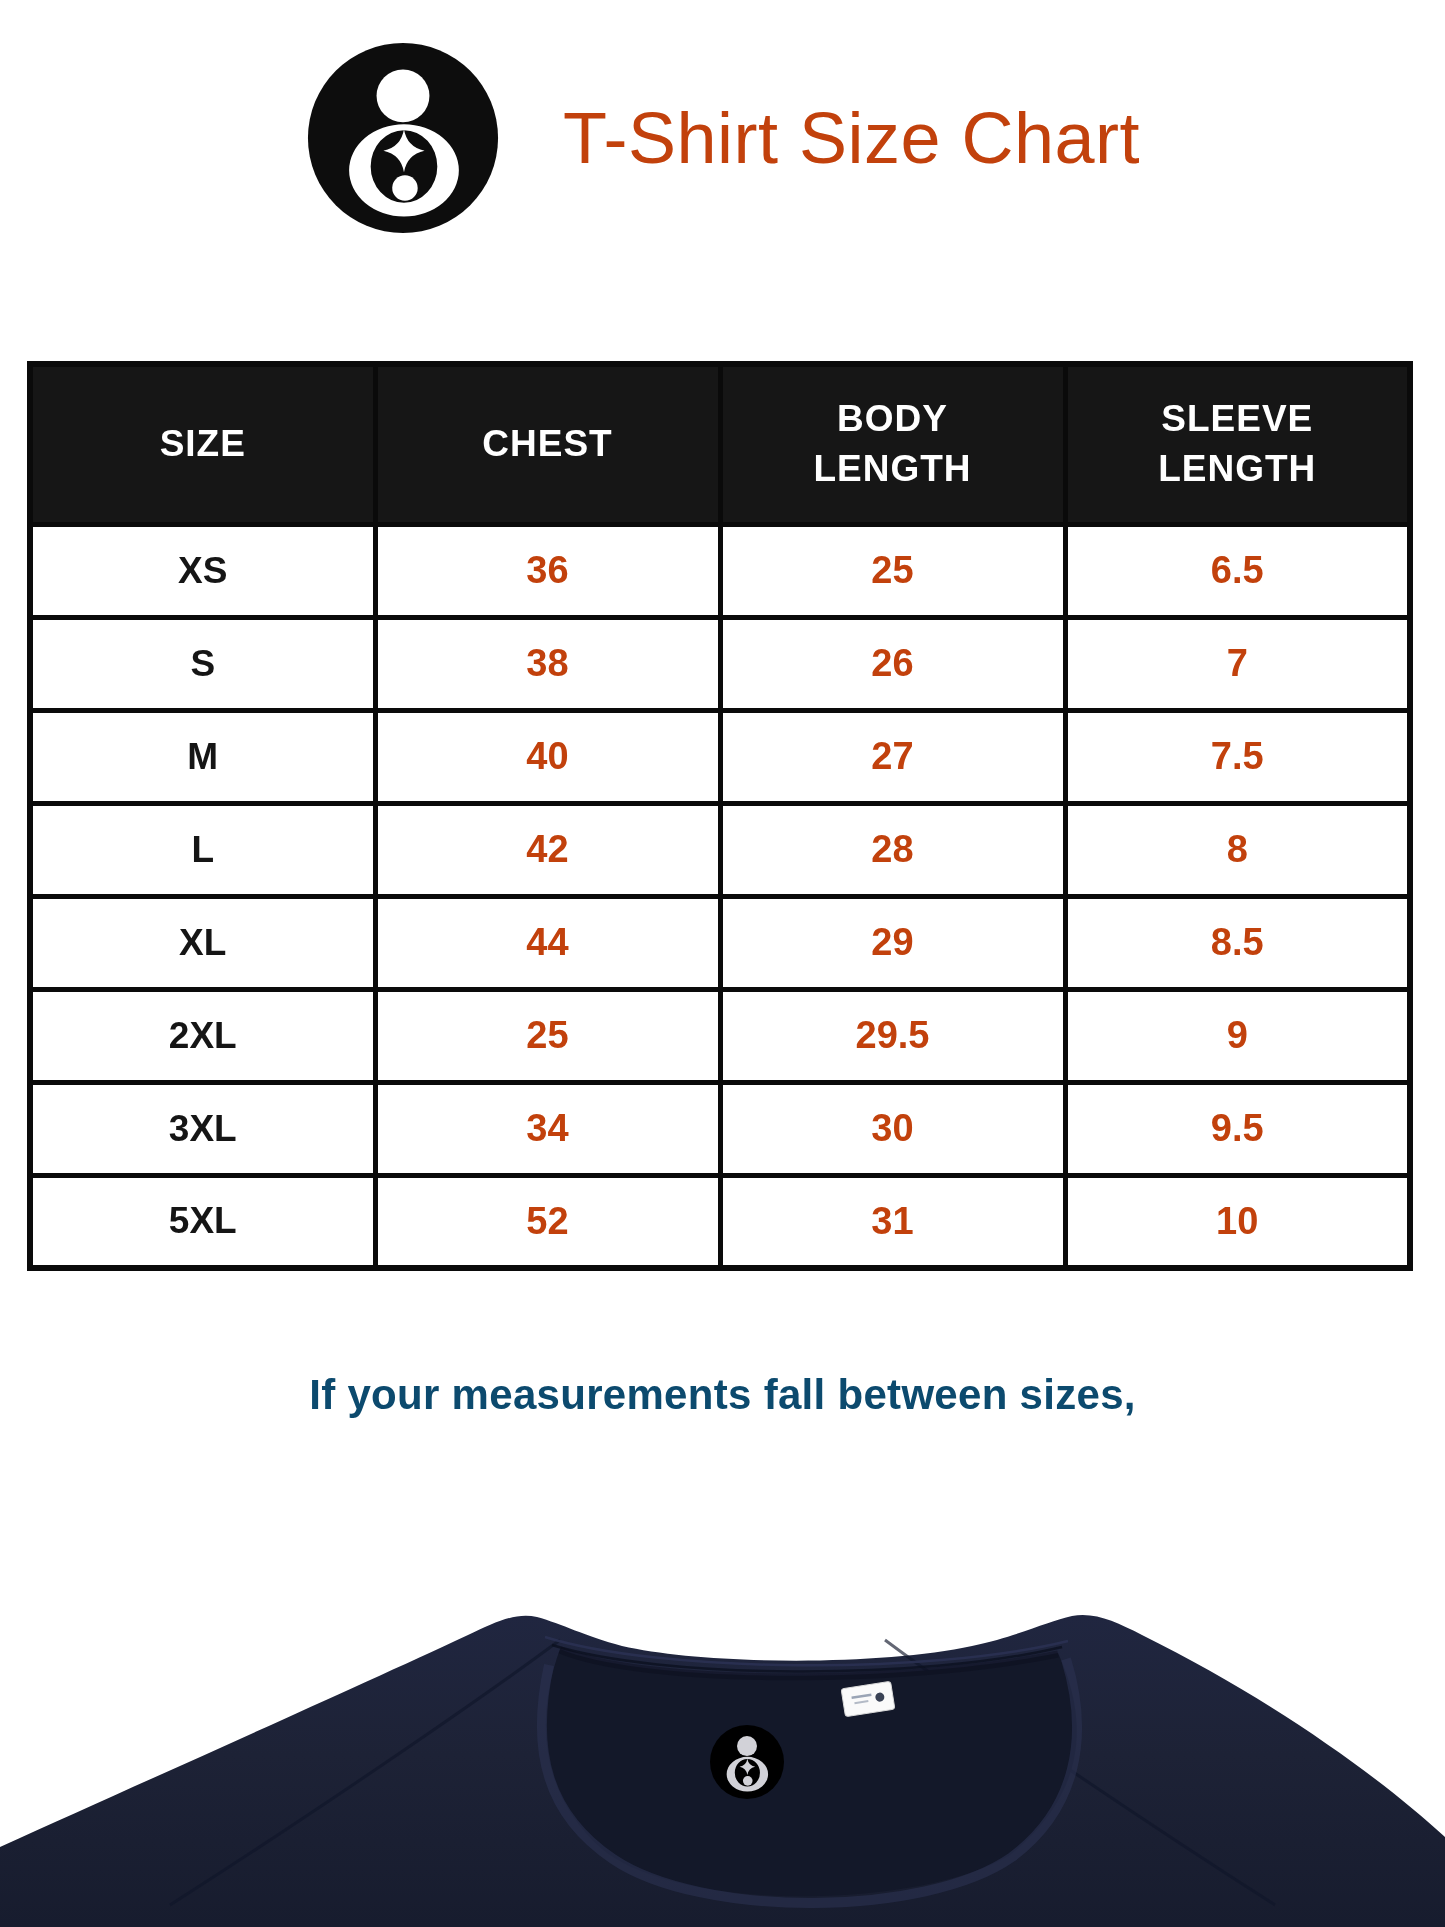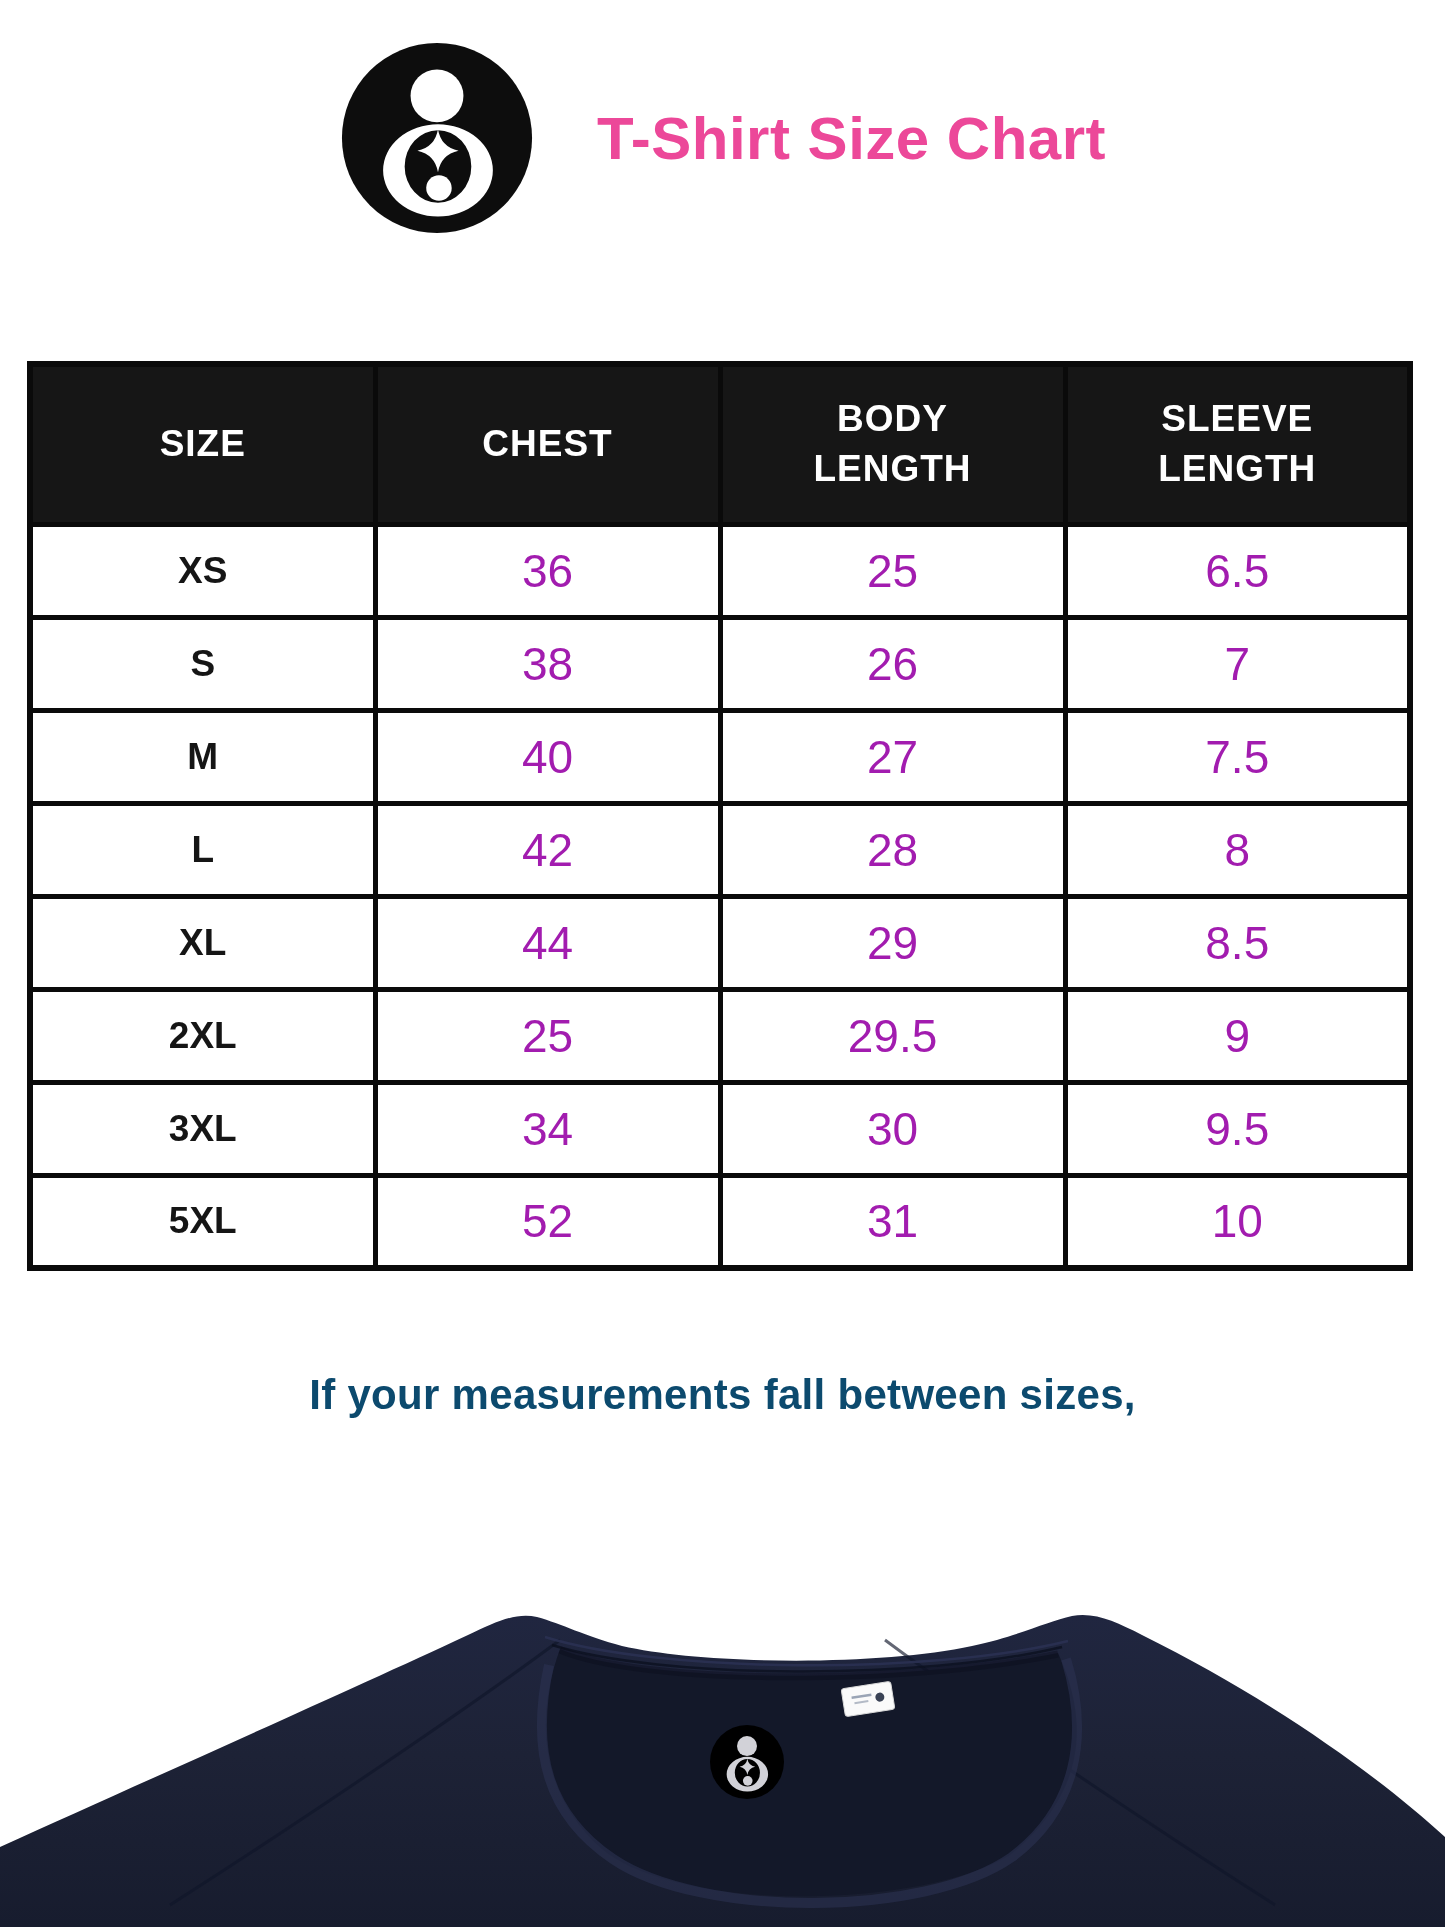--- a/index.html
+++ b/index.html
@@ -10,42 +10,42 @@
     font-family:"Liberation Sans", sans-serif;
   }
 
   
   .brand-header {
     position:absolute; top:40px; left:0; right:0;
     display:flex; align-items:center; justify-content:center; gap:62px;
   }
   .brand-logo { width:196px; height:196px; flex:0 0 auto; }
   .page-title {
-    font-size:60px; font-weight:bold; color:#ec4899;
+    font-size:72px; font-weight:normal; color:#c2410c;
     letter-spacing:0.5px; white-space:nowrap;
   }
 
   
   .size-table {
     position:absolute; top:333px; left:27px; width:1386px;
     border-collapse:collapse; table-layout:fixed;
     border:6px solid #0a0a0a;
     margin-top:28px;
   }
   .size-table th {
     background:#161616; color:#ffffff;
     height:160px; vertical-align:middle; text-align:center;
     font-size:37px; font-weight:bold; letter-spacing:1px;
     line-height:1.35; border:5px solid #0a0a0a;
   }
   .th-inner { display:inline-block; max-width:190px; }
   .size-table td {
     height:93px; text-align:center; vertical-align:middle;
     border:5px solid #0a0a0a; background:#ffffff;
-    font-size:46px; color:#a21caf; font-weight:normal;
+    font-size:38px; color:#c2410c; font-weight:bold;
   }
   .size-table td.cell-size { font-weight:bold; color:#151515; font-size:37px; }
 
   
   .size-note {
     position:absolute; top:1362px; left:0; right:0;
     text-align:center; font-size:42px; font-weight:bold;
     color:#0c4a6e; line-height:66px; letter-spacing:0.3px;
   }
 

